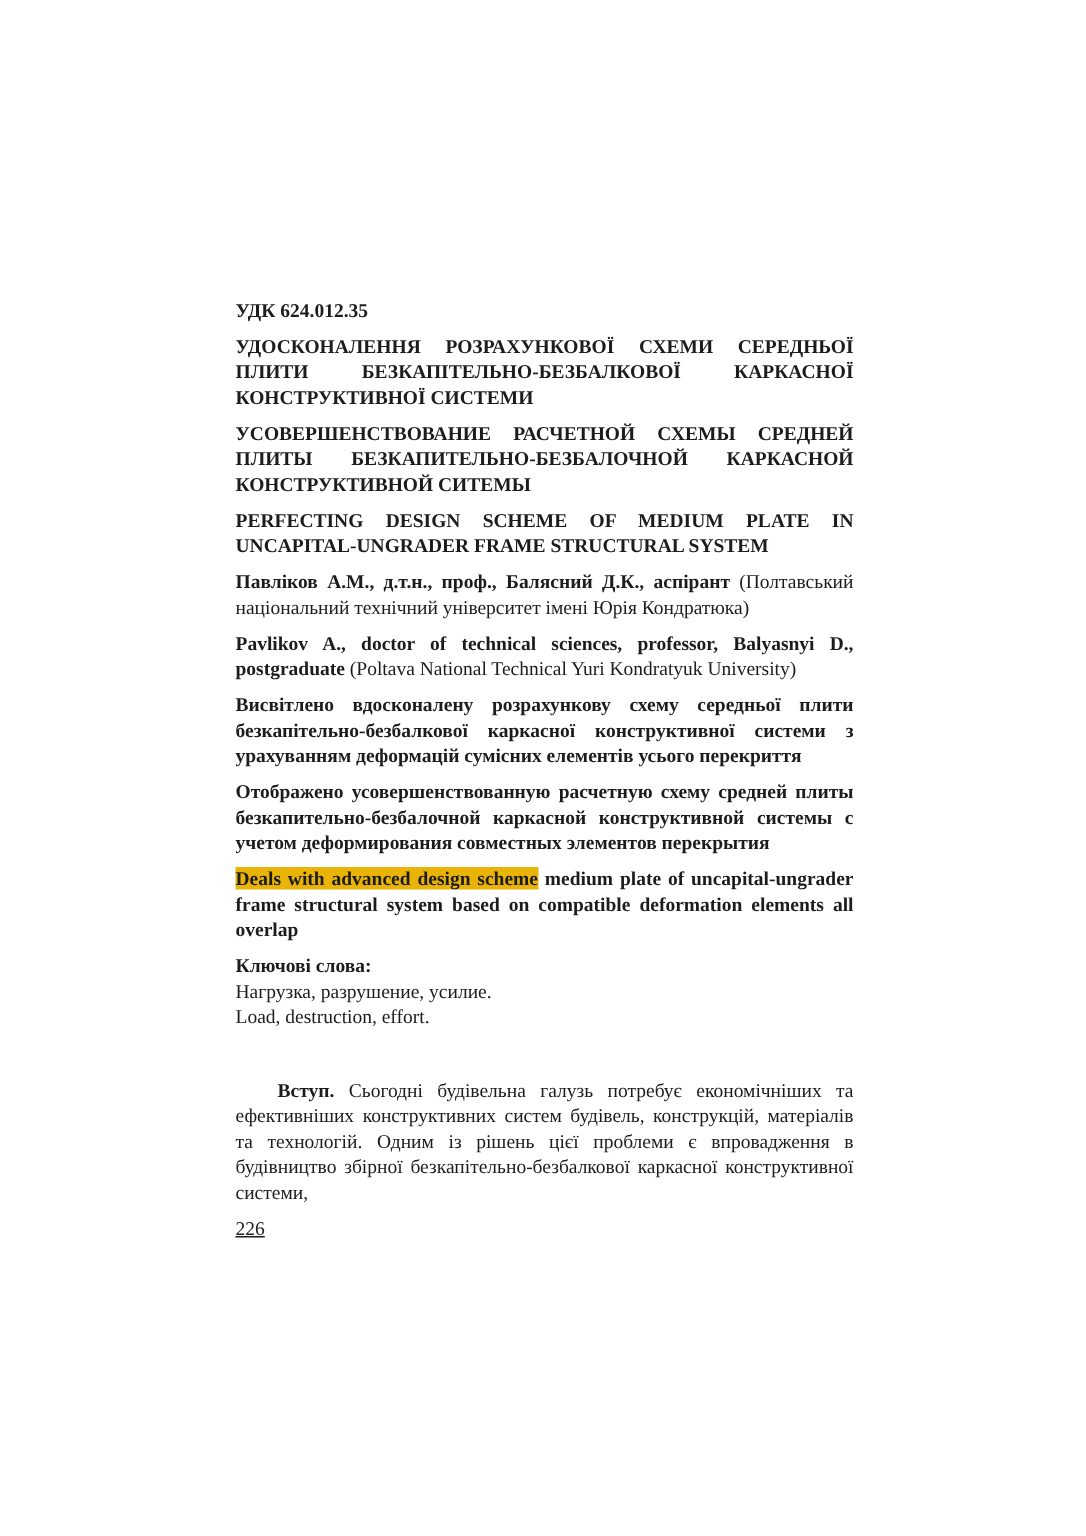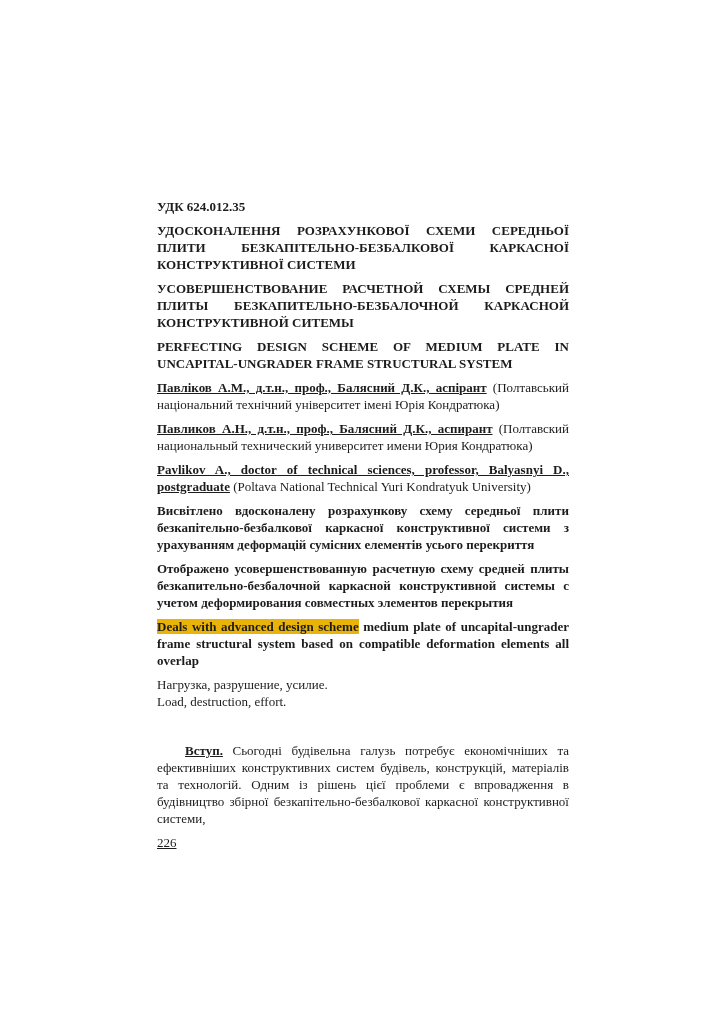--- a/index.html
+++ b/index.html
@@ -21,21 +21,21 @@
     left: 157px;
     top: 198px;
     width: 412px;
   }
   .content p {
     margin: 0 0 7px 0;
     font-size: 13px;
     line-height: 17px;
     text-align: justify;
   }
-  .b { font-weight: bold; text-decoration: underline; }
+  .b { font-weight: bold; }
   p.bold-par { font-weight: bold; }
   p.tight { margin-bottom: 0; }
   .reg { font-weight: normal; }
   .hl { background: #eab308; }
   p.intro-par {
     text-indent: 28px;
     text-align: justify;
   }
   p.justify-last { text-align-last: justify; margin-top: 32px; }
   .page-number {
@@ -56,30 +56,30 @@
     <p class="bold-par">УДК 624.012.35</p>
 
     <p class="bold-par">УДОСКОНАЛЕННЯ РОЗРАХУНКОВОЇ СХЕМИ СЕРЕДНЬОЇ ПЛИТИ БЕЗКАПІТЕЛЬНО-БЕЗБАЛКОВОЇ КАРКАСНОЇ КОНСТРУКТИВНОЇ СИСТЕМИ</p>
 
     <p class="bold-par">УСОВЕРШЕНСТВОВАНИЕ РАСЧЕТНОЙ СХЕМЫ СРЕДНЕЙ ПЛИТЫ БЕЗКАПИТЕЛЬНО-БЕЗБАЛОЧНОЙ КАРКАСНОЙ КОНСТРУКТИВНОЙ СИТЕМЫ</p>
 
     <p class="bold-par">PERFECTING DESIGN SCHEME OF MEDIUM PLATE IN UNCAPITAL-UNGRADER FRAME STRUCTURAL SYSTEM</p>
 
     <p><span class="b">Павліков А.М., д.т.н., проф., Балясний Д.К., аспірант</span><span class="reg"> (Полтавський національний технічний університет імені Юрія Кондратюка)</span></p>
 
-    <p><span class="b">Павликов А.Н., д.т.н., проф., Балясний Д.К., аспирант</span><span class="reg"> (Полтавский национальный технический университет имени Юрия Кондратюка)</span></p>
 
     <p><span class="b">Pavlikov A., doctor of technical sciences, professor, Balyasnyi D., postgraduate</span><span class="reg"> (Poltava National Technical Yuri Kondratyuk University)</span></p>
 
     <p class="bold-par">Висвітлено вдосконалену розрахункову схему середньої плити безкапітельно-безбалкової каркасної конструктивної системи з урахуванням деформацій сумісних елементів усього перекриття</p>
 
     <p class="bold-par">Отображено усовершенствованную расчетную схему средней плиты безкапительно-безбалочной каркасной конструктивной системы с учетом деформирования совместных элементов перекрытия</p>
 
     <p class="bold-par"><span class="hl">Deals with advanced design scheme</span><span> medium plate of uncapital-ungrader frame structural system based on compatible deformation elements all overlap</span></p>
 
+    <p class="bold-par tight">Ключові слова:</p>
     <p class="tight">Нагрузка, разрушение, усилие.</p>
     <p>Load, destruction, effort.</p>
 
     <p class="intro-par justify-last"><span class="b">Вступ.</span><span> Сьогодні будівельна галузь потребує економічніших та ефективніших конструктивних систем будівель, конструкцій, матеріалів та технологій. Одним із рішень цієї проблеми є впровадження в будівництво збірної безкапітельно-безбалкової каркасної конструктивної системи,</span></p>
 
     <p class="page-number">226</p>
 
   </div>
 </div>
 

